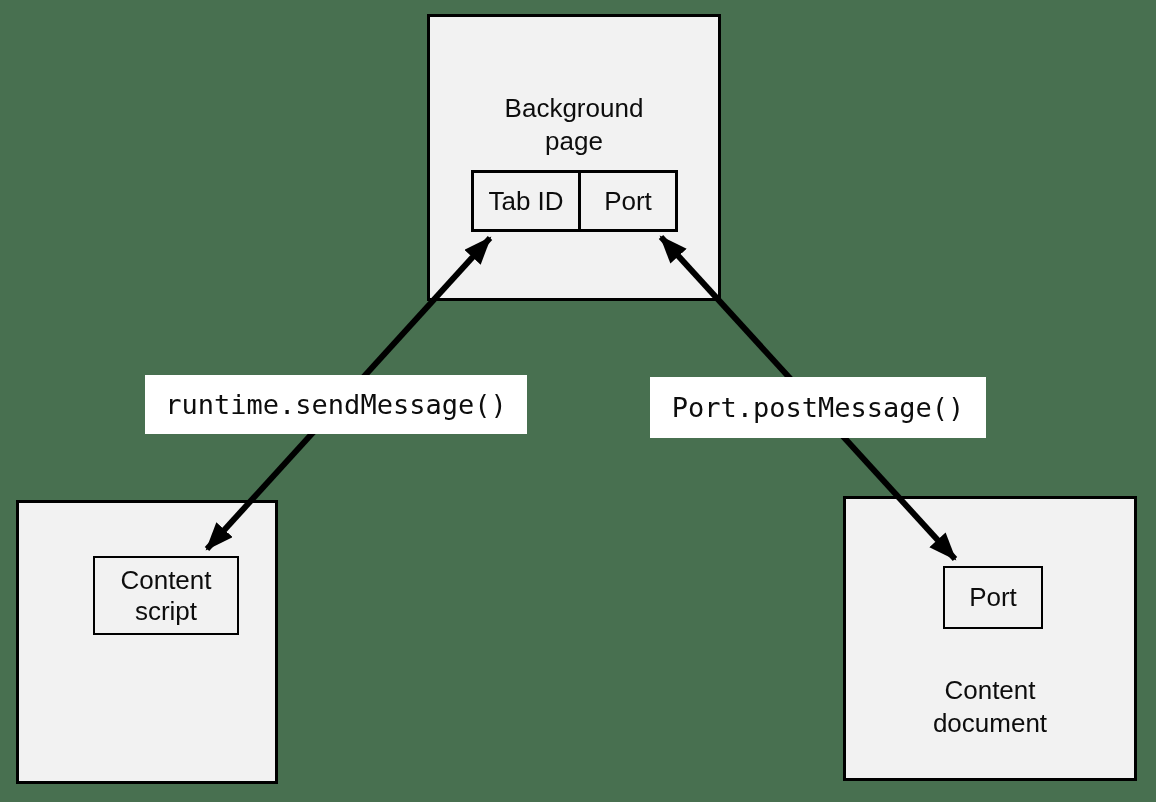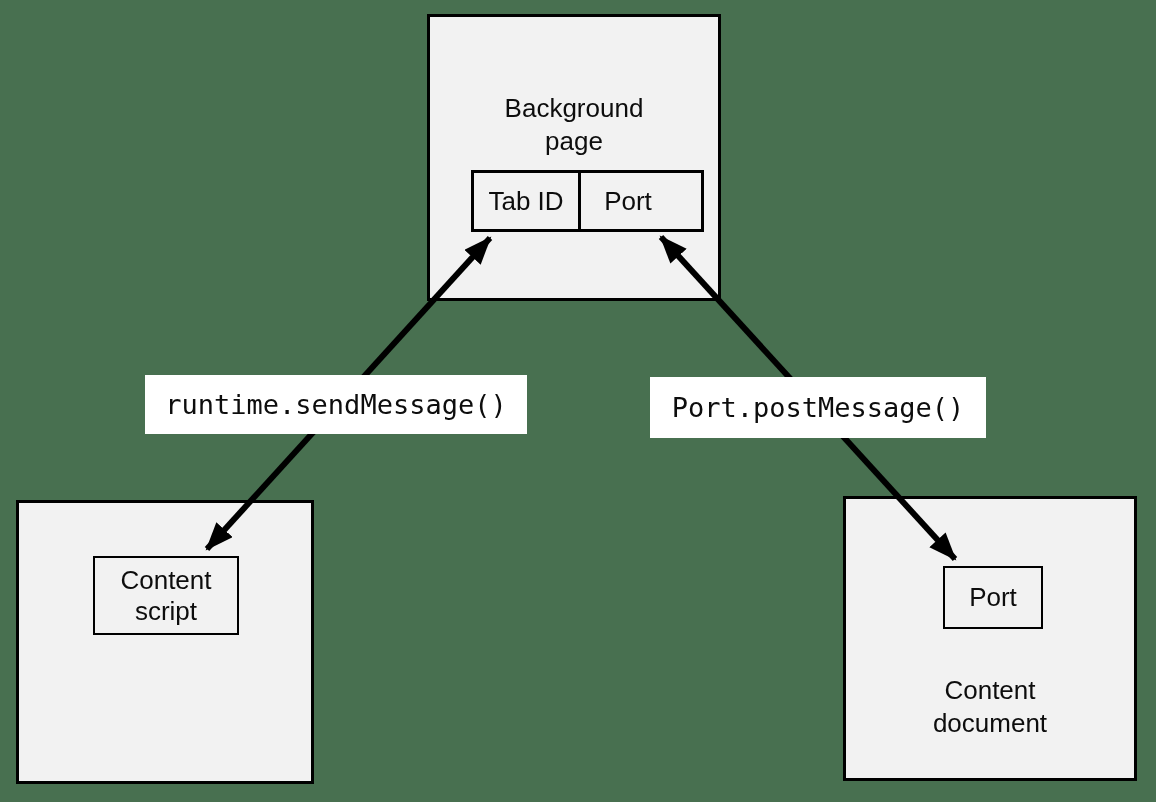--- a/index.html
+++ b/index.html
@@ -35,33 +35,33 @@
   
   .bg-page { left: 427px; top: 14px; width: 294px; height: 287px; }
   .bg-page .box-title { top: 38px; margin-top: 37px; }
   .tab-port-table {
     position: absolute;
     left: 41px; top: 153px;
     display: flex;
     border: 3px solid var(--box-border, #000);
     background: var(--box-fill, #f2f2f2);
     box-sizing: border-box;
-    width: 233px; height: 62px;
+    width: 207px; height: 62px;
   }
   .cell {
     display: flex;
     align-items: center;
     justify-content: center;
     font-size: 26px;
     box-sizing: border-box;
   }
   .cell-tab { width: 104px; }
   .cell-port { width: 97px; border-left: 3px solid var(--box-border, #000); }
   
-  .content-doc { left: 16px; top: 500px; width: 298px; height: 284px; }
+  .content-doc { left: 16px; top: 500px; width: 262px; height: 284px; }
   .content-doc .doc-title { top: 176px; }
   .inner-box {
     position: absolute;
     background: var(--box-fill, #f2f2f2);
     border: 2px solid var(--box-border, #000);
     box-sizing: border-box;
     display: flex;
     align-items: center;
     justify-content: center;
     text-align: center;

